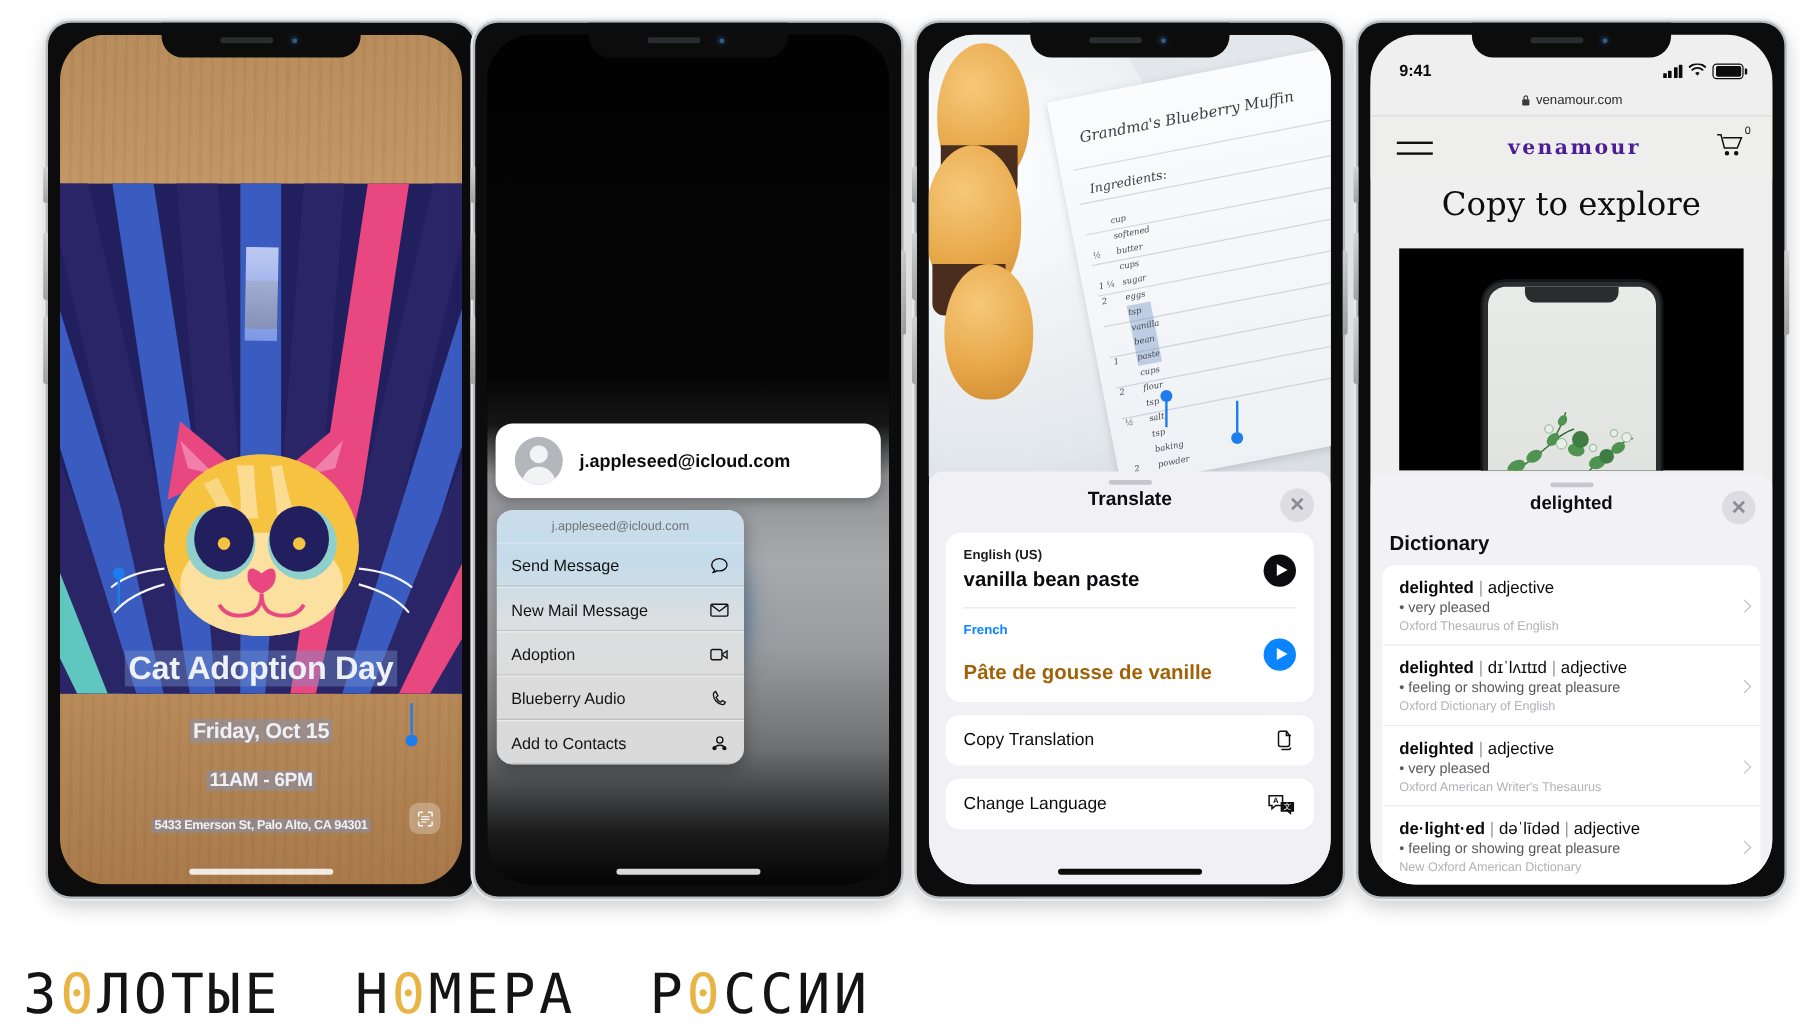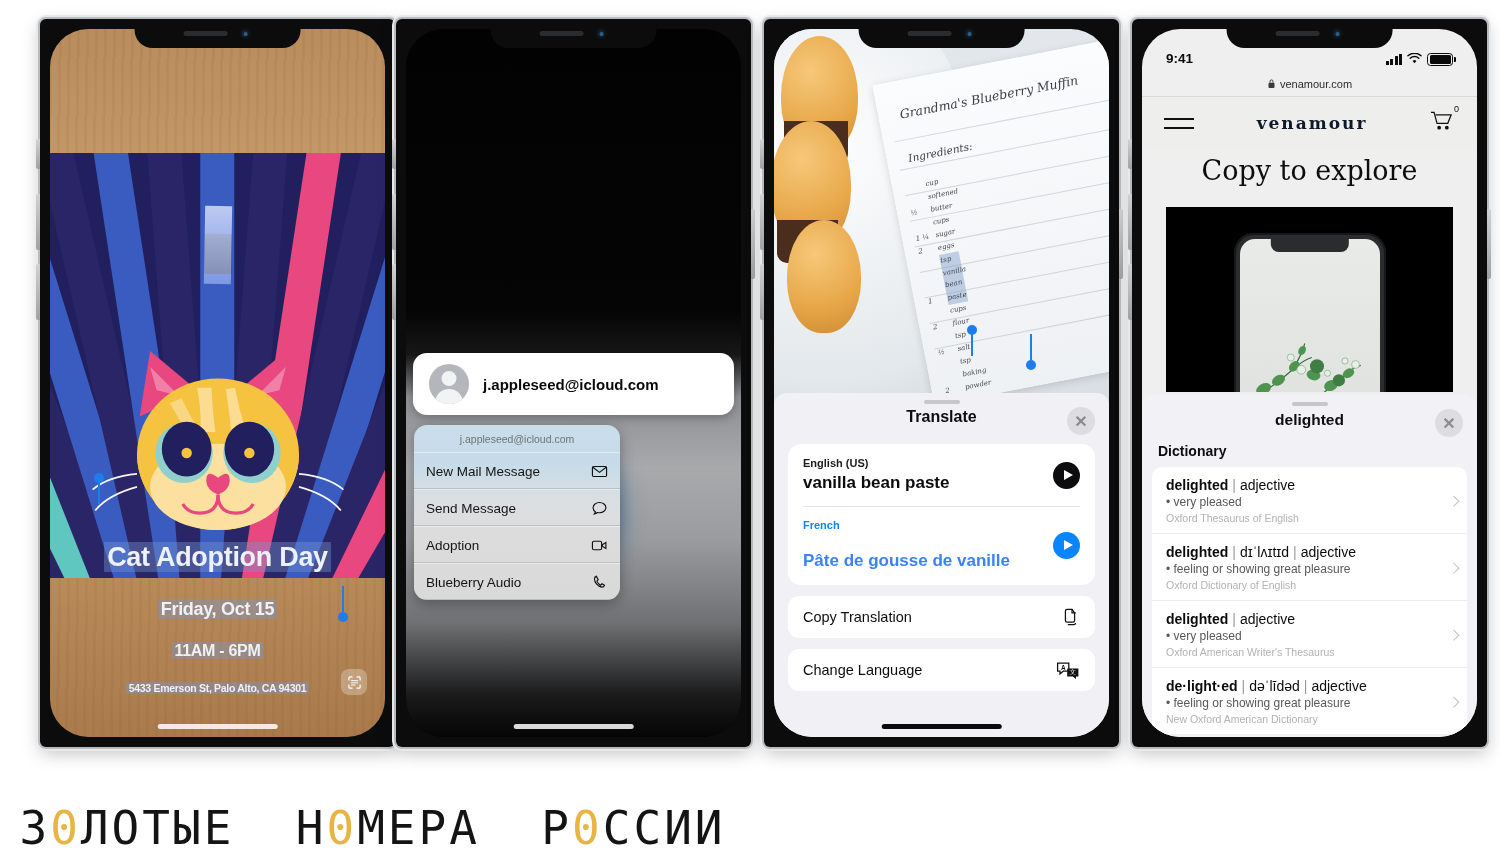--- a/index.html
+++ b/index.html
@@ -1,20 +1,20 @@
 <!DOCTYPE html>
 <html><head>
 <meta charset="utf-8">
 <style>
   html,body{margin:0;padding:0;background:#ffffff;}
   body{width:1500px;height:862px;position:relative;overflow:hidden;
        font-family:"Liberation Sans", sans-serif;-webkit-font-smoothing:antialiased;}
 
   
-  .phone{position:absolute;border-radius:6px;background:#0c0c0c;
+  .phone{position:absolute;border-radius:19px;background:#0c0c0c;
          box-shadow:0 0 0 2px #b9bcbe, 0 0 0 4px #e7e9ea, 0 6px 18px rgba(0,0,0,.25);
          padding:10px;box-sizing:border-box;}
   .phone::before{content:"";position:absolute;left:-4px;top:120px;width:4px;height:30px;
          background:linear-gradient(#cfd2d4,#9ea2a5);border-radius:2px 0 0 2px;}
   .phone::after{content:"";position:absolute;left:-4px;top:175px;width:4px;height:56px;
          background:linear-gradient(#cfd2d4,#9ea2a5);border-radius:2px 0 0 2px;}
   .side-r{position:absolute;right:-4px;top:190px;width:4px;height:70px;
          background:linear-gradient(#cfd2d4,#9ea2a5);border-radius:0 2px 2px 0;}
   .side-l2{position:absolute;left:-4px;top:245px;width:4px;height:56px;
          background:linear-gradient(#cfd2d4,#9ea2a5);border-radius:2px 0 0 2px;}
@@ -126,21 +126,21 @@
   .sheetgrab{position:absolute;left:50%;top:7px;transform:translateX(-50%);
      width:36px;height:4px;border-radius:2px;background:#c6c6cc;}
   .sheettitle{text-align:center;font-size:16px;font-weight:bold;color:#0d0d0f;padding-top:15px;}
   .xbtn{position:absolute;right:14px;top:14px;width:28px;height:28px;border-radius:50%;
      background:#dcdce1;display:flex;align-items:center;justify-content:center;
      color:#8b8b91;font-size:16px;font-weight:bold;}
   .tcard{margin:18px 14px 0;background:#fff;border-radius:13px;padding:13px 15px 14px;}
   .tlang{font-size:11px;font-weight:bold;color:#1c1c1e;}
   .tlang.fr{color:#0a84ff;}
   .ttext{font-size:17px;font-weight:bold;color:#0c0c0e;margin-top:4px;}
-  .ttext.fr{color:#3b82f6;margin-top:20px;}
+  .ttext.fr{color:#a16207;margin-top:20px;}
   .trow{display:flex;align-items:center;justify-content:space-between;}
   .tdiv{height:1px;background:#e6e6ea;margin:13px 0 12px;}
   .playb{width:27px;height:27px;border-radius:50%;background:#0c0c0e;
      display:flex;align-items:center;justify-content:center;flex:0 0 auto;}
   .playb.blue{background:#0a84ff;}
   .playb i{width:0;height:0;border-left:9px solid #fff;border-top:5.5px solid transparent;
      border-bottom:5.5px solid transparent;margin-left:3px;}
   .actrow{margin:11px 14px 0;background:#fff;border-radius:11px;height:42px;
      display:flex;align-items:center;justify-content:space-between;padding:0 15px;
      font-size:14.5px;color:#0c0c0e;}
@@ -156,38 +156,38 @@
   .batt{width:24px;height:11.5px;border:1.6px solid #0b0b0b;border-radius:3.5px;position:relative;}
   .batt::before{content:"";position:absolute;inset:1.5px;background:#0b0b0b;border-radius:1.5px;}
   .batt::after{content:"";position:absolute;right:-3.5px;top:3px;width:2px;height:5px;
      background:#0b0b0b;border-radius:0 1px 1px 0;}
   .urlbar{position:absolute;top:42px;left:0;right:0;height:25px;background:#efefef;
      display:flex;align-items:center;justify-content:center;gap:4px;
      font-size:11px;color:#2b2b2b;z-index:19;border-bottom:1px solid #d9d9d9;}
   .sitehdr{position:absolute;top:68px;left:0;right:0;height:52px;background:#eeeeec;
      display:flex;align-items:center;justify-content:space-between;padding:0 22px;box-sizing:border-box;z-index:18;}
   .burger i{display:block;width:30px;height:2px;background:#101010;margin:7px 0;}
-  .brand{font-family:"DejaVu Serif",serif;font-weight:bold;font-size:17px;letter-spacing:2px;color:#0f172a;}
+  .brand{font-family:"DejaVu Serif",serif;font-weight:bold;font-size:17px;letter-spacing:2px;color:#4c1d95;}
   .cartwrap{position:relative;}
   .cartbadge{position:absolute;right:-4px;top:-6px;font-size:9px;color:#111;}
   .more{position:absolute;top:126px;left:0;right:0;text-align:center;
      font-family:"DejaVu Serif",serif;font-size:27px;color:#0d0d0d;z-index:17;}
   .heroimg{position:absolute;left:24px;right:24px;top:178px;height:185px;background:#000;
      overflow:hidden;z-index:16;}
   .minip{position:absolute;left:50%;transform:translateX(-50%);top:26px;width:152px;height:175px;
      border-radius:20px 20px 0 0;background:#2a2c2e;box-shadow:inset 0 0 0 2px #15171a;padding:6px 6px 0;box-sizing:border-box;}
   .minis{position:relative;width:100%;height:100%;border-radius:15px 15px 0 0;overflow:hidden;
      background:linear-gradient(#e9ebe8,#dfe2de);}
   .mininotch{position:absolute;top:0;left:50%;transform:translateX(-50%);width:56%;height:13px;
      background:#2a2c2e;border-radius:0 0 8px 8px;}
   .leafsvg{position:absolute;left:0;bottom:0;width:100%;}
   .dictsheet{position:absolute;left:0;right:0;bottom:0;top:366px;background:#f2f2f6;
      border-radius:12px 12px 0 0;z-index:30;overflow:hidden;}
   .dword{text-align:center;font-size:15.5px;font-weight:bold;color:#0d0d0f;padding-top:16px;}
-  .dhead{font-size:14px;font-weight:bold;color:#0d0d0f;margin:14px 0 8px 16px;}
+  .dhead{font-size:17px;font-weight:bold;color:#0d0d0f;margin:14px 0 8px 16px;}
   .dlist{background:#fff;margin:0 10px;border-radius:10px;overflow:hidden;}
   .dentry{padding:10px 14px 9px;border-bottom:1px solid #ececef;position:relative;}
   .dentry:last-child{border-bottom:none;}
   .dterm{font-size:14px;color:#0b0b0d;}
   .dterm b{font-weight:bold;}
   .dterm .sep{color:#9b9b9f;padding:0 4px;}
   .ddef{font-size:12px;color:#58585c;margin-top:2px;}
   .dsrc{font-size:10.5px;color:#b2b2b7;margin-top:3px;}
   .chev{position:absolute;right:12px;top:50%;transform:translateY(-50%);
      width:7px;height:7px;border-top:1.6px solid #c2c2c7;border-right:1.6px solid #c2c2c7;
@@ -310,49 +310,58 @@
 
     <div class="emailcard">
       <span class="avatar"></span>
       <span class="em">j.appleseed@icloud.com</span>
     </div>
 
     <div class="ctxmenu">
       <div class="ctxhead">j.appleseed@icloud.com</div>
 
       <div class="ctxrow">
+        <span>Send Message</span>
+        <svg width="17" height="17" viewBox="0 0 24 24" fill="none" stroke="#111" stroke-width="1.6">
+          <path d="M12 3.6c5 0 9 3.2 9 7.2s-4 7.2-9 7.2c-1 0-2-.12-2.9-.35-1.2.9-3 1.7-4.3 1.9.7-.8 1.3-1.9 1.4-2.9C3.8 15.3 3 13.3 3 10.8 3 6.8 7 3.6 12 3.6z"></path>
+        </svg>
+      </div>
+
+      <div class="ctxrow">
         <span>New Mail Message</span>
         <svg width="17" height="17" viewBox="0 0 24 24" fill="none" stroke="#111" stroke-width="1.6">
           <rect x="2" y="5" width="20" height="14" rx="1.6"></rect>
             <path d="M2.6 6l9.4 7.2L21.4 6"></path>
-        </svg>
-      </div>
-
-      <div class="ctxrow">
-        <span>Send Message</span>
-        <svg width="17" height="17" viewBox="0 0 24 24" fill="none" stroke="#111" stroke-width="1.6">
-          <path d="M12 3.6c5 0 9 3.2 9 7.2s-4 7.2-9 7.2c-1 0-2-.12-2.9-.35-1.2.9-3 1.7-4.3 1.9.7-.8 1.3-1.9 1.4-2.9C3.8 15.3 3 13.3 3 10.8 3 6.8 7 3.6 12 3.6z"></path>
         </svg>
       </div>
 
       <div class="ctxrow">
         <span>Adoption</span>
         <svg width="17" height="17" viewBox="0 0 24 24" fill="none" stroke="#111" stroke-width="1.6">
           <rect x="2" y="6" width="13" height="12" rx="2.2"></rect>
             <path d="M16 11l5-3.2v8.4L16 13z"></path>
         </svg>
       </div>
 
       <div class="ctxrow">
         <span>Blueberry Audio</span>
         <svg width="17" height="17" viewBox="0 0 24 24" fill="none" stroke="#111" stroke-width="1.6" stroke-linecap="round">
           <path d="M7.5 3c-1.4.5-2.6 1.8-2.6 3.6 0 6 4.6 10.8 10.4 12 1.8 0 3.3-1.1 3.8-2.6l-3.6-2.2-2 2c-2.5-1.3-4.3-3.2-5.3-5.7l2-2z"></path>
         </svg>
       </div>
 
+      <div class="ctxrow">
+        <span>Add to Contacts</span>
+        <svg width="17" height="17" viewBox="0 0 24 24" fill="none" stroke="#111" stroke-width="1.6">
+          <circle cx="12.5" cy="8" r="3.6"></circle>
+            <path d="M5.6 19.6c.9-3.4 3.6-5.4 6.9-5.4 3.3 0 6 2 6.9 5.4"></path>
+          <circle cx="6.2" cy="17.6" r="2.4" fill="#111" stroke="none"></circle>
+            <circle cx="17.8" cy="17.6" r="2.4" fill="#111" stroke="none"></circle>
+        </svg>
+      </div>
 
     </div>
 
     <div class="homebar"></div>
   </div>
   <div class="notch">
     <span class="speaker"></span>
     <span class="frontcam">
         <i></i>
       </span>

